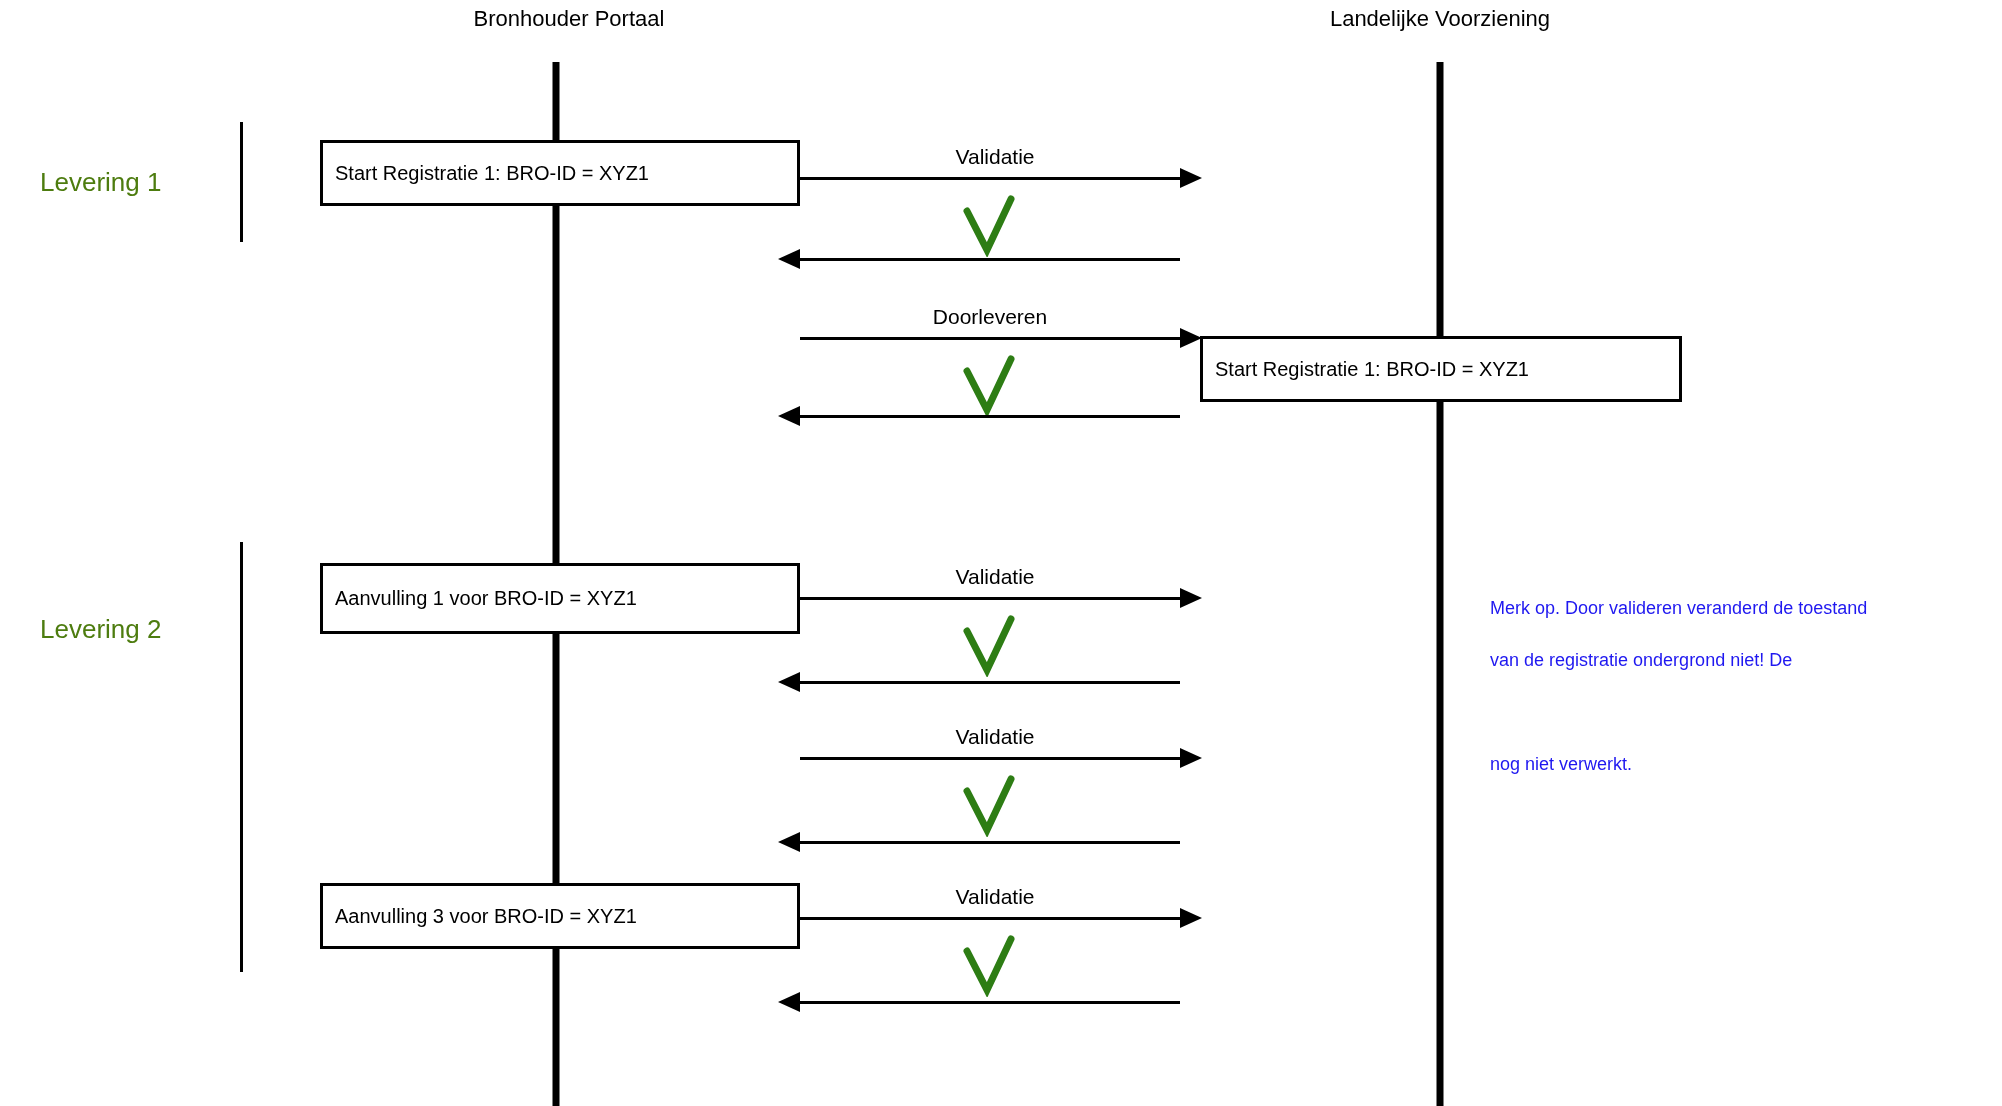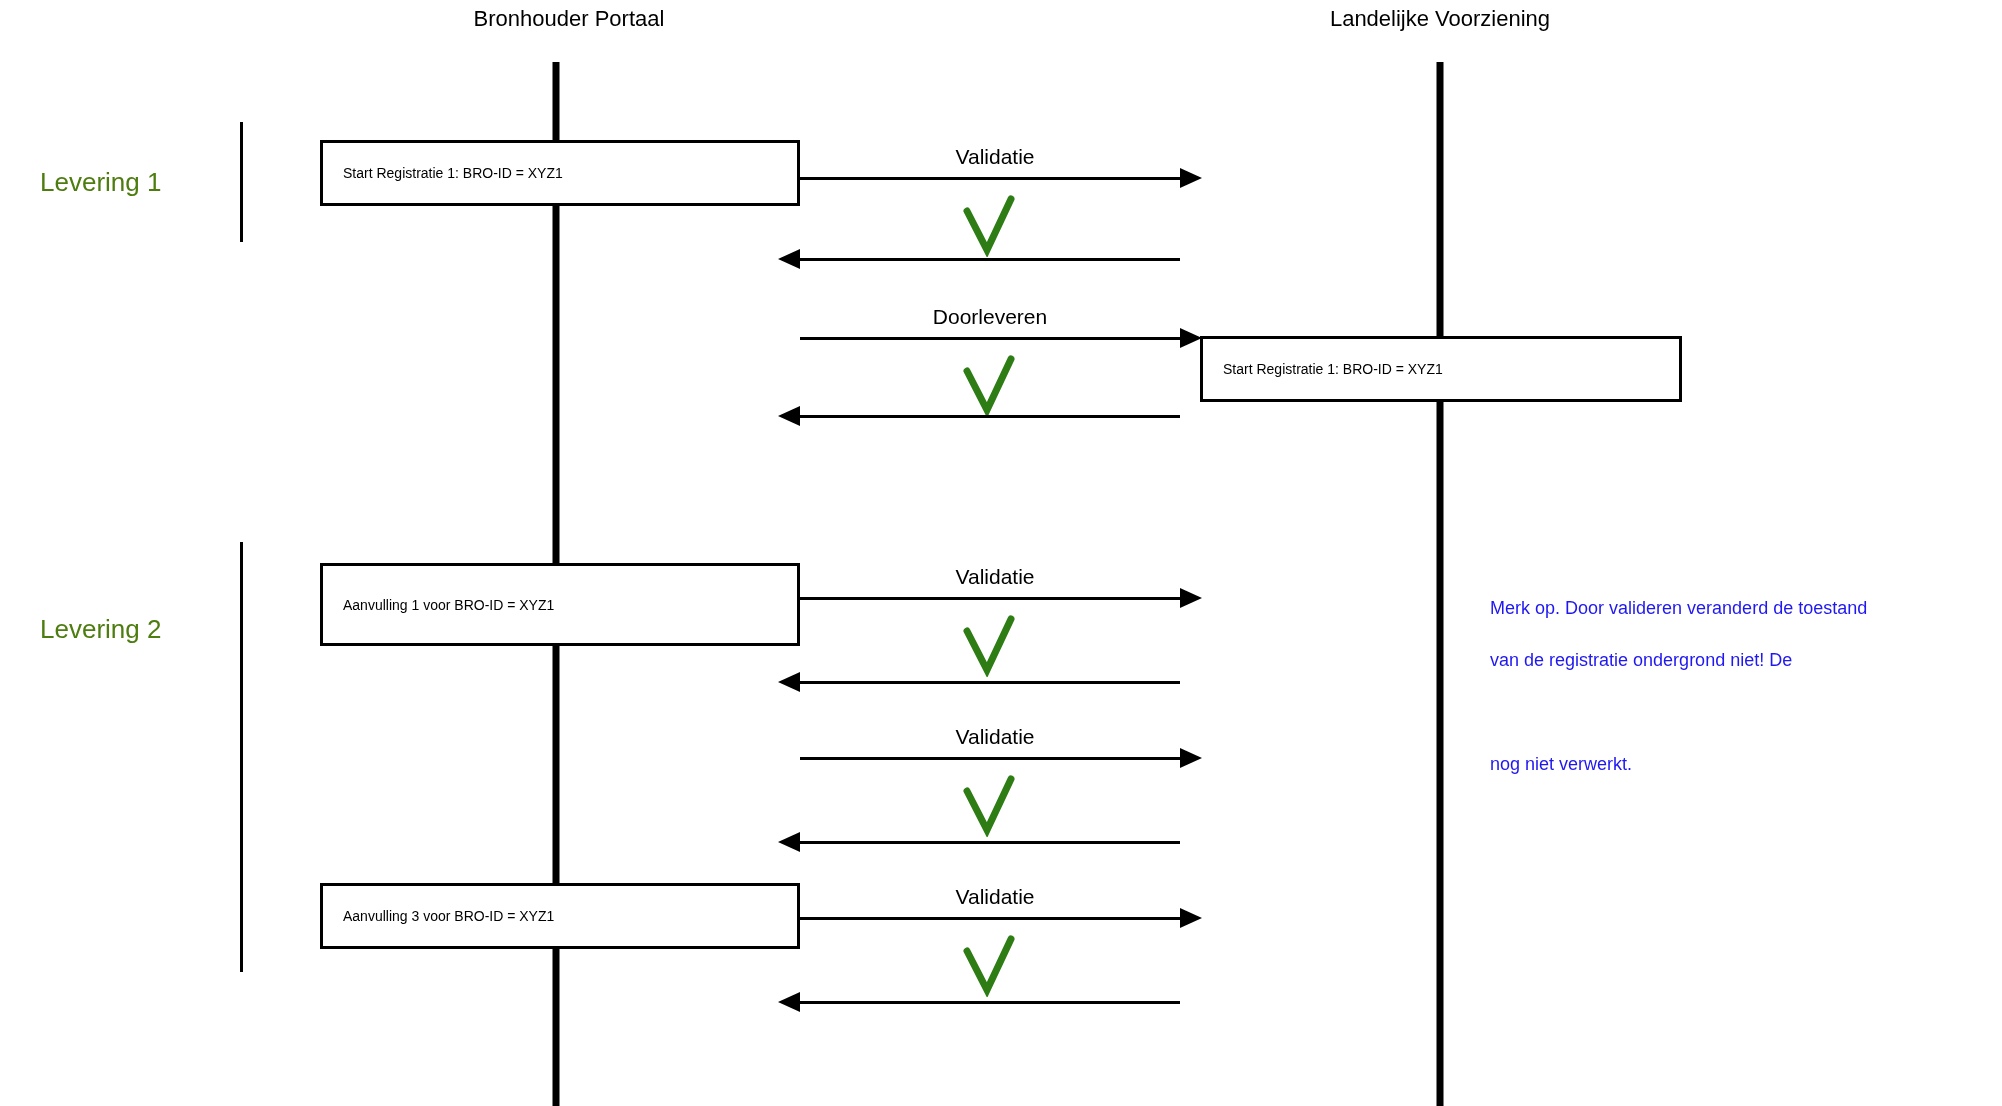--- a/index.html
+++ b/index.html
@@ -51,22 +51,22 @@
   }
 
   
   .msgbox {
     position: absolute;
     box-sizing: border-box;
     border: 3px solid #000000;
     background: #ffffff;
     display: flex;
     align-items: center;
-    padding-left: 20px;
-    font-size: 14px;
+    padding-left: 12px;
+    font-size: 20px;
     color: #000;
     white-space: nowrap;
   }
 
   
   .arrow-line {
     position: absolute;
     height: 3px;
     background: #000000;
   }
@@ -145,21 +145,21 @@
 
   <div class="msgbox" style="left:1200px; top:336px; width:482px; height:66px;">Start Registratie 1: BRO-ID = XYZ1</div>
 
   <svg class="check-mark" style="left:990px; top:355px;" width="58" height="62" viewBox="0 0 58 62">
     <path d="M6 16 L26 55 L50 4" fill="none" stroke="#2d7d14" stroke-width="7" stroke-linecap="round" stroke-linejoin="miter"></path>
   </svg>
 
   <div class="arrow-line" style="left:800px; top:415px; width:380px;"></div>
   <div class="arrow-head left" style="left:778px; top:406px;"></div>
 
-  <div class="msgbox" style="left:320px; top:563px; width:480px; height:83px;">Aanvulling 1 voor BRO-ID = XYZ1</div>
+  <div class="msgbox" style="left:320px; top:563px; width:480px; height:71px;">Aanvulling 1 voor BRO-ID = XYZ1</div>
 
   <div class="arrow-label" style="left:995px; top:565px;">Validatie</div>
   <div class="arrow-line" style="left:800px; top:597px; width:380px;"></div>
   <div class="arrow-head right" style="left:1180px; top:588px;"></div>
 
   <svg class="check-mark" style="left:990px; top:615px;" width="58" height="62" viewBox="0 0 58 62">
     <path d="M6 16 L26 55 L50 4" fill="none" stroke="#2d7d14" stroke-width="7" stroke-linecap="round" stroke-linejoin="miter"></path>
   </svg>
 
   <div class="arrow-line" style="left:800px; top:681px; width:380px;"></div>

